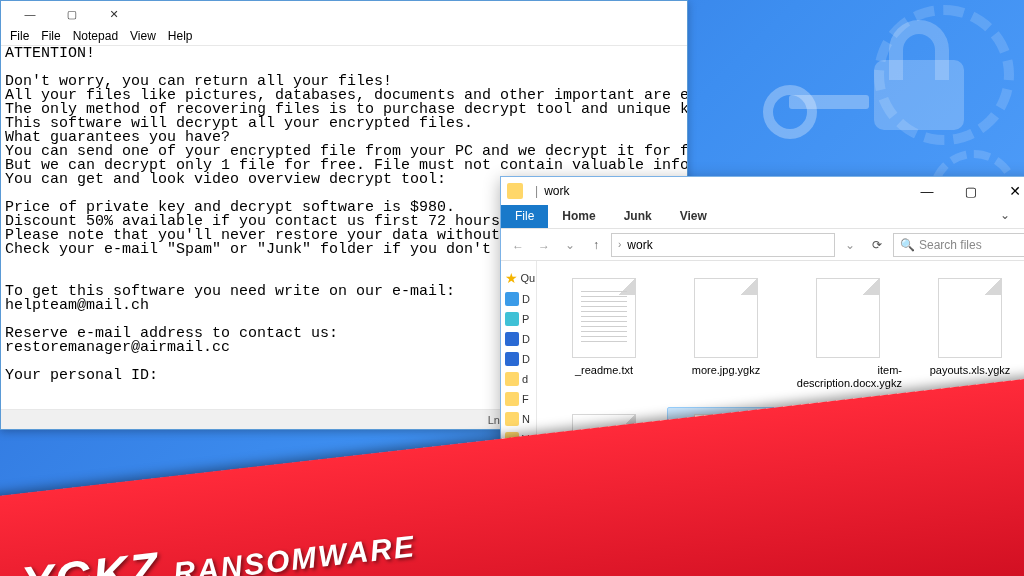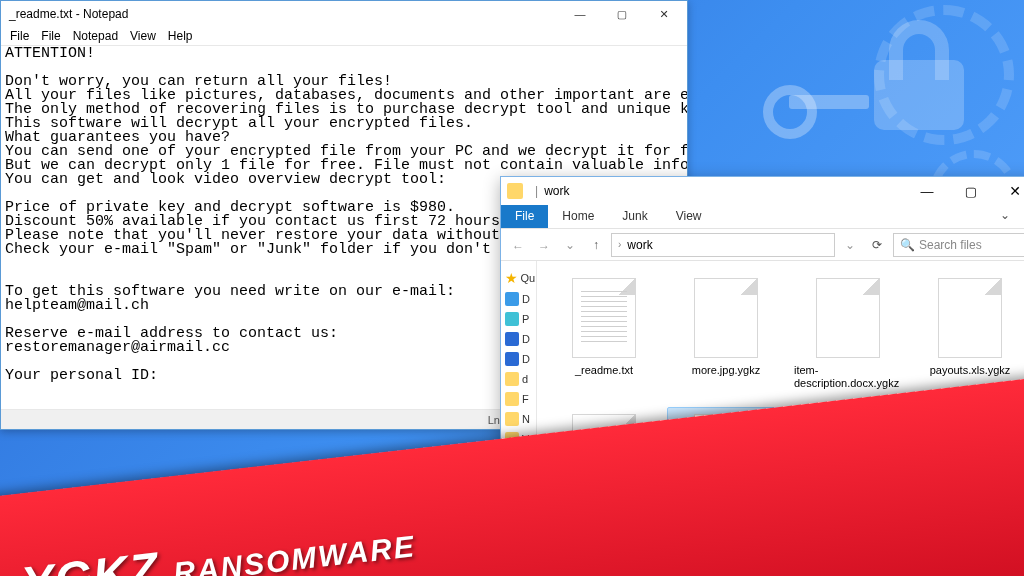--- a/index.html
+++ b/index.html
@@ -77,21 +77,21 @@
   .ex-titlebar .ficon { width:16px; height:16px; background:#ffd76a; border-radius:2px; margin-right:6px; position:relative; }
   .ex-titlebar .sep { color:#888; margin:0 6px; }
   .ex-titlebar .t { flex:1; font-size:12px; }
   .ex-ctrls { display:flex; }
   .ex-ctrls .btn { width:44px; height:28px; display:flex;align-items:center;justify-content:center; font-size:13px; }
   .ex-ctrls .btn.close { font-size:14px; }
   .ex-ribbon {
     height: 24px; display:flex; align-items:stretch; border-bottom:1px solid #e3e3e3;
   }
   .ex-ribbon .file-tab { background:#1979ca; color:#fff; padding:4px 14px; font-size:12px; }
-  .ex-ribbon .tab { padding:4px 14px; font-size:12px; color:#333; }
+  .ex-ribbon .tab { padding:4px 14px; font-size:12px; color:#333;font-weight:bold; }
   .ex-ribbon .sp { flex:1; }
   .ex-ribbon .help { width:24px; text-align:center; color:#1979ca; padding-top:3px; }
   .ex-ribbon .chev { width:20px; text-align:center; color:#555; padding-top:3px; }
   .ex-addr {
     height: 32px; display:flex; align-items:center; gap:4px;
     padding: 3px 6px; border-bottom:1px solid #e3e3e3;
   }
   .ex-addr .navbtn { width:22px; height:22px; display:flex;align-items:center;justify-content:center; color:#999; border-radius:3px; }
   .ex-addr .navbtn.enabled { color:#555; }
   .ex-addr .path {
@@ -114,21 +114,21 @@
   .ex-side .star { color:#f5b400; font-size:14px; }
   .ex-content {
     flex:1; padding:10px 8px;
     display:flex; flex-wrap:wrap; align-content:flex-start;
     gap: 6px 4px;
   }
   .file-item {
     width: 118px; height: 130px;
     display:flex; flex-direction:column; align-items:center;
     padding:6px 4px; border:1px solid transparent; border-radius:2px;
-    text-align:left;
+    text-align:right;
   }
   .file-item.selected { background:#cce8ff; border-color:#99d1ff; }
   .file-icon {
     width:64px; height:80px; background:#fff;
     border:1px solid #d7d7d7; position:relative; margin-bottom:6px;
   }
   .file-icon:before {
     content:""; position:absolute; top:0; right:0;
     width:16px; height:16px; background:linear-gradient(135deg,#fff 48%, #d7d7d7 50%);
   }
@@ -160,21 +160,20 @@
 <div class="bg-deco">
   <div class="gear g1"></div>
   <div class="gear g2"></div>
   <div class="lock-sh"></div>
   <div class="lock-body"></div>
   <div class="key"></div>
 </div>
 
 <div class="notepad">
   <div class="np-titlebar">
-    <span class="t">_readme.txt - Notepad</span>
     <div class="np-ctrls">
       <div class="btn">—</div>
       <div class="btn">▢</div>
       <div class="btn close">✕</div>
     </div>
   </div>
   <div class="np-menubar">
     <span>File</span>
     <span>File</span>
     <span>Notepad</span>

